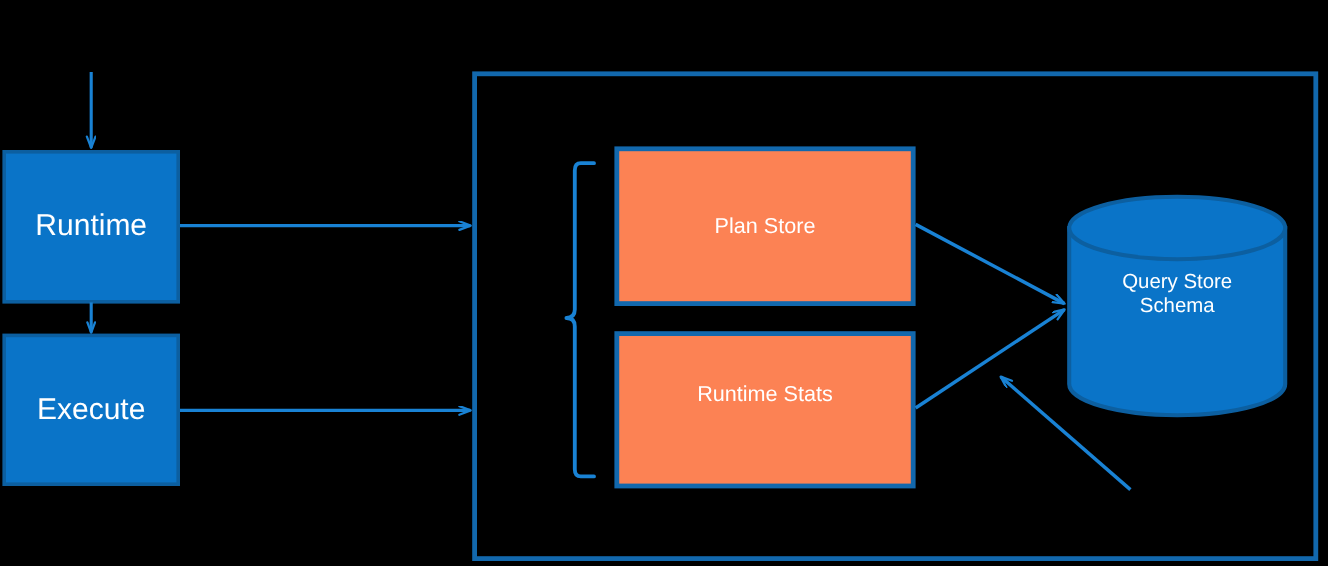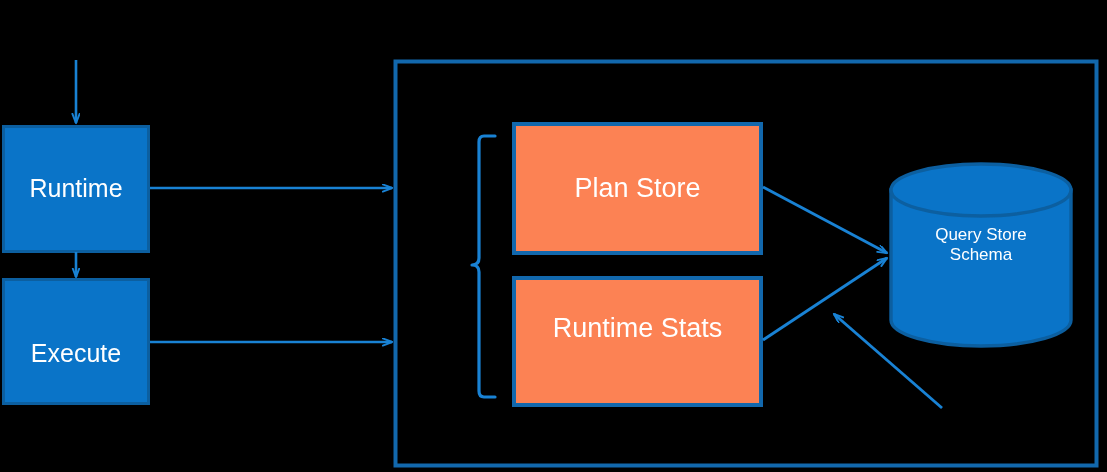--- a/index.html
+++ b/index.html
@@ -35,21 +35,21 @@
     font-family: "Liberation Sans", sans-serif;
     font-weight: 400;
     pointer-events: none;
     white-space: pre-line;
     line-height: 1.18;
   }
   .lbl-process {
     font-size: 25px;
   }
   .lbl-store {
-    font-size: 27px;
+    font-size: 18px;
   }
   .lbl-db {
     font-size: 17px;
   }
 </style>
 </head>
 <body>
 
 <div id="canvas">
 
@@ -90,21 +90,21 @@
 
     <line x1="763" y1="187" x2="887" y2="253" stroke="#1982D4" stroke-width="2.9" marker-end="url(#arrowOpen)"></line>
 
     <line x1="763" y1="340" x2="887" y2="258" stroke="#1982D4" stroke-width="2.9" marker-end="url(#arrowOpen)"></line>
 
     <line x1="942" y1="408" x2="834" y2="314" stroke="#1982D4" stroke-width="2.9" marker-end="url(#arrowOpen)"></line>
   </svg>
 
   <div class="node-label lbl-process" style="left:2px; top:125px; width:148px; height:128px;">Runtime</div>
 
-  <div class="node-label lbl-process" style="left:2px; top:290px; width:148px; height:127px;">Execute</div>
+  <div class="node-label lbl-process" style="left:2px; top:278px; width:148px; height:127px;">Execute</div>
 
   <div class="node-label lbl-store" style="left:512px; top:122px; width:251px; height:133px;">Plan Store</div>
 
   <div class="node-label lbl-store" style="left:512px; top:276px; width:251px; height:106px;">Runtime Stats</div>
 
   <div class="node-label lbl-db" style="left:891px; top:195px; width:180px; height:100px;">Query Store
 Schema</div>
 
 </div>
 

